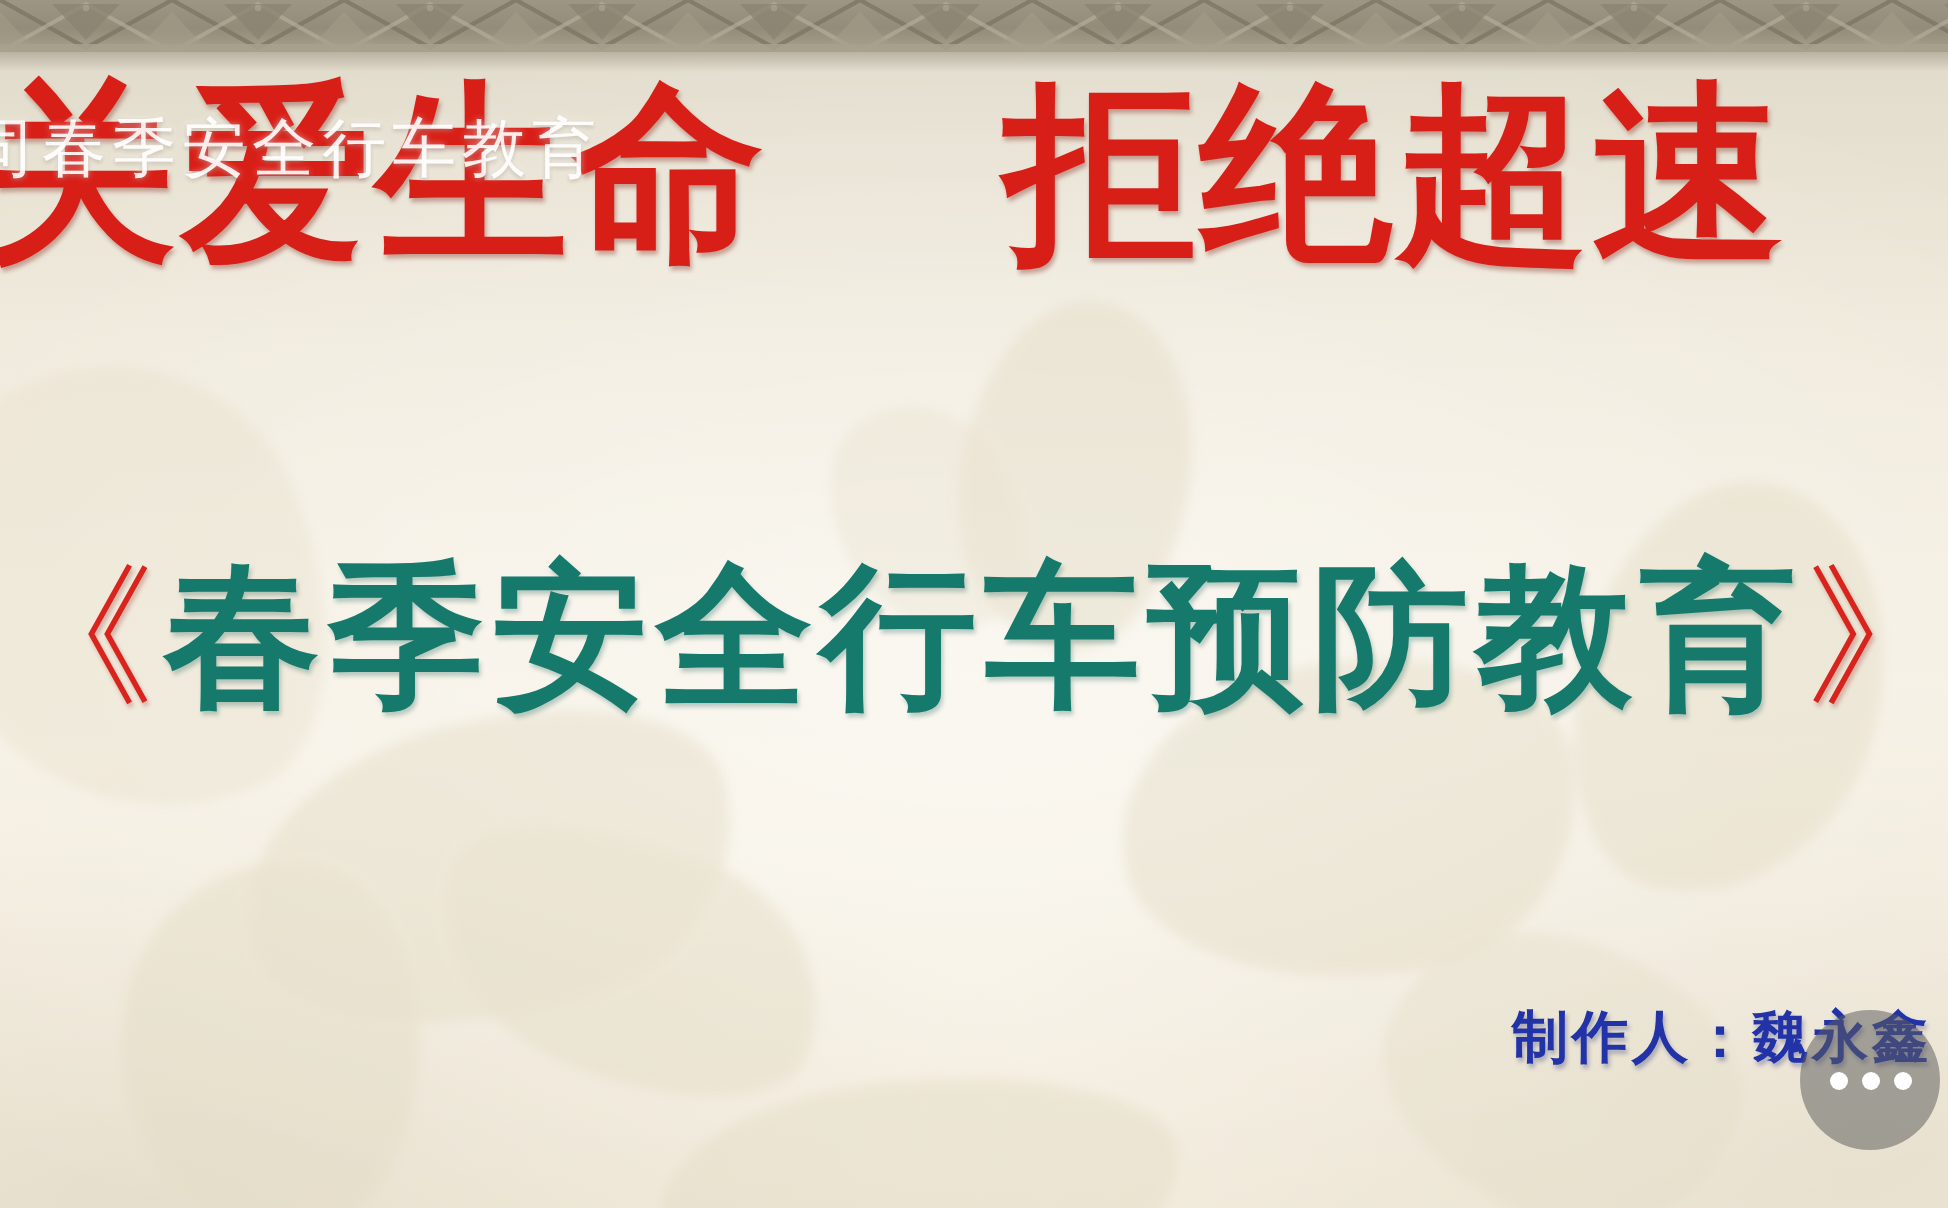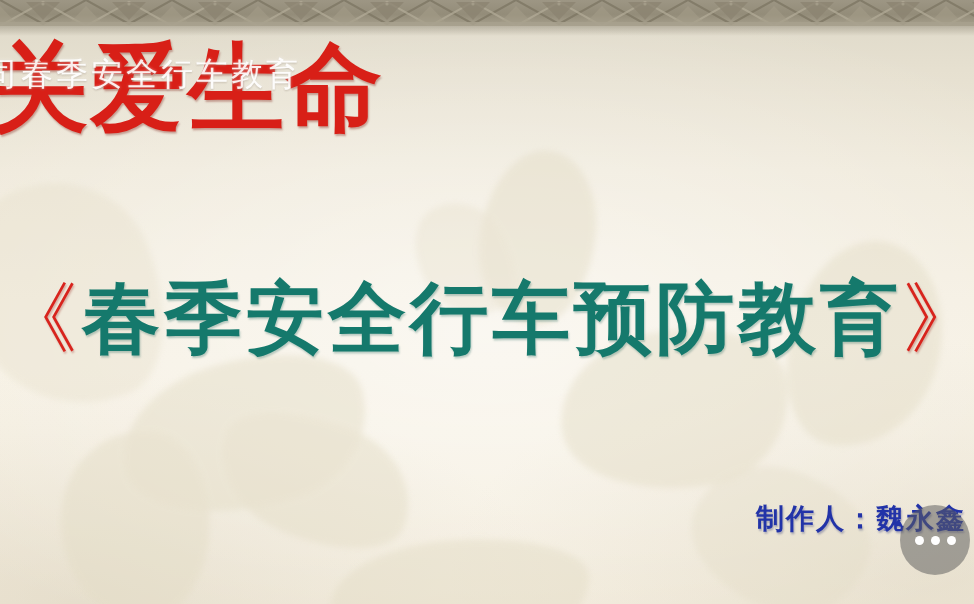--- a/index.html
+++ b/index.html
@@ -208,20 +208,21 @@
       </defs>
       <rect x="0" y="0" width="974" height="26" fill="url(#zig)"></rect>
       <rect x="0" y="22" width="974" height="4" fill="#a8a18e" opacity="0.85"></rect>
     </svg>
   </div>
   <div class="band-shadow"></div>
 
   <div class="headline">
     <span>关爱生命</span>
     <span class="gap"></span>
+    <span>拒绝超速</span>
   </div>
 
   <div class="ghost-caption">司春季安全行车教育</div>
 
   <div class="main-title">
     <span class="brk">《</span><span>春季安全行车预防教育</span><span class="brk">》</span>
   </div>
 
   <div class="credit">
     <span>制作人：</span><span>魏永鑫</span>

